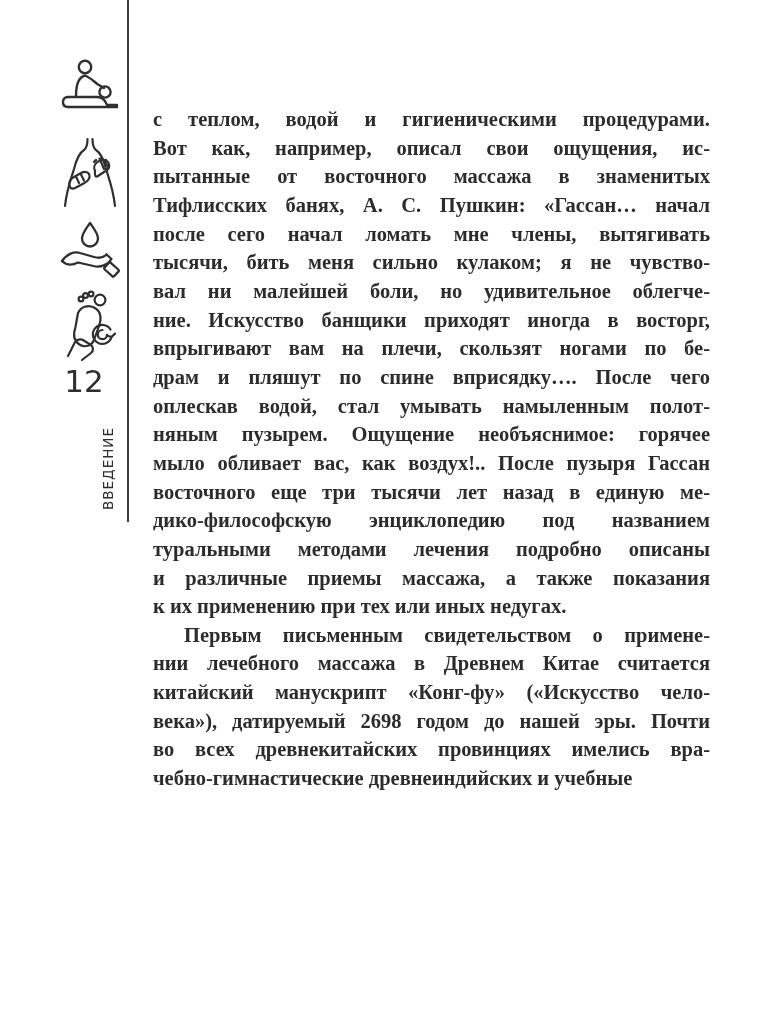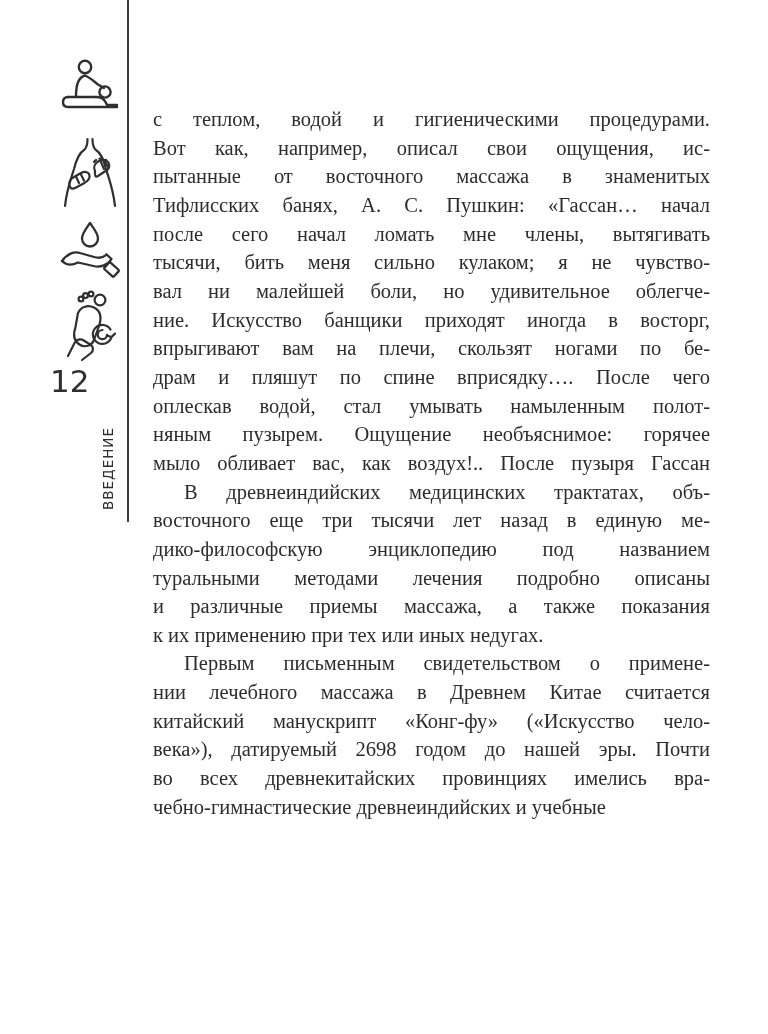--- a/index.html
+++ b/index.html
@@ -35,21 +35,21 @@
   #icon-1 { top: 56px;  height: 66px; }
   #icon-2 { top: 132px; height: 78px; }
   #icon-3 { top: 219px; height: 74px; }
   #icon-4 { top: 286px; height: 76px; }
 
   #page-number {
     position: absolute;
     left: 50px;
     top: 364px;
     width: 68px;
-    text-align: left;
+    text-align: center;
     font-family: "DejaVu Sans", sans-serif;
     font-size: 31px;
     line-height: 34px;
     color: #2e2e2e;
   }
   #section-label {
     position: absolute;
     left: 63px;
     top: 460px;
     width: 90px;
@@ -66,20 +66,21 @@
 
   
   #body-text {
     position: absolute;
     left: 153px;
     top: 105px;
     width: 557px;
     color: #2c2c2c;
     font-size: 20.5px;
     line-height: 28.65px;
+    font-weight: bold;
   }
   #body-text .line {
     text-align: justify;
     text-align-last: justify;
     white-space: nowrap;
   }
   #body-text .line.last {
     text-align-last: left;
   }
   #body-text .line.indent {
@@ -150,21 +151,20 @@
       <div class="line">Тифлисских банях, А. С. Пушкин: «Гассан… начал</div>
       <div class="line">после сего начал ломать мне члены, вытягивать</div>
       <div class="line">тысячи, бить меня сильно кулаком; я не чувство-</div>
       <div class="line">вал ни малейшей боли, но удивительное облегче-</div>
       <div class="line">ние. Искусство банщики приходят иногда в восторг,</div>
       <div class="line">впрыгивают вам на плечи, скользят ногами по бе-</div>
       <div class="line">драм и пляшут по спине вприсядку…. После чего</div>
       <div class="line">оплескав водой, стал умывать намыленным полот-</div>
       <div class="line">няным пузырем. Ощущение необъяснимое: горячее</div>
       <div class="line">мыло обливает вас, как воздух!.. После пузыря Гассан</div>
-      <div class="line indent">В древнеиндийских медицинских трактатах, объ-</div>
       <div class="line">восточного еще три тысячи лет назад в единую ме-</div>
       <div class="line">дико-философскую энциклопедию под названием</div>
       <div class="line">туральными методами лечения подробно описаны</div>
       <div class="line">и различные приемы массажа, а также показания</div>
       <div class="line last">к их применению при тех или иных недугах.</div>
       <div class="line indent">Первым письменным свидетельством о примене-</div>
       <div class="line">нии лечебного массажа в Древнем Китае считается</div>
       <div class="line">китайский манускрипт «Конг-фу» («Искусство чело-</div>
       <div class="line">века»), датируемый 2698 годом до нашей эры. Почти</div>
       <div class="line">во всех древнекитайских провинциях имелись вра-</div>

